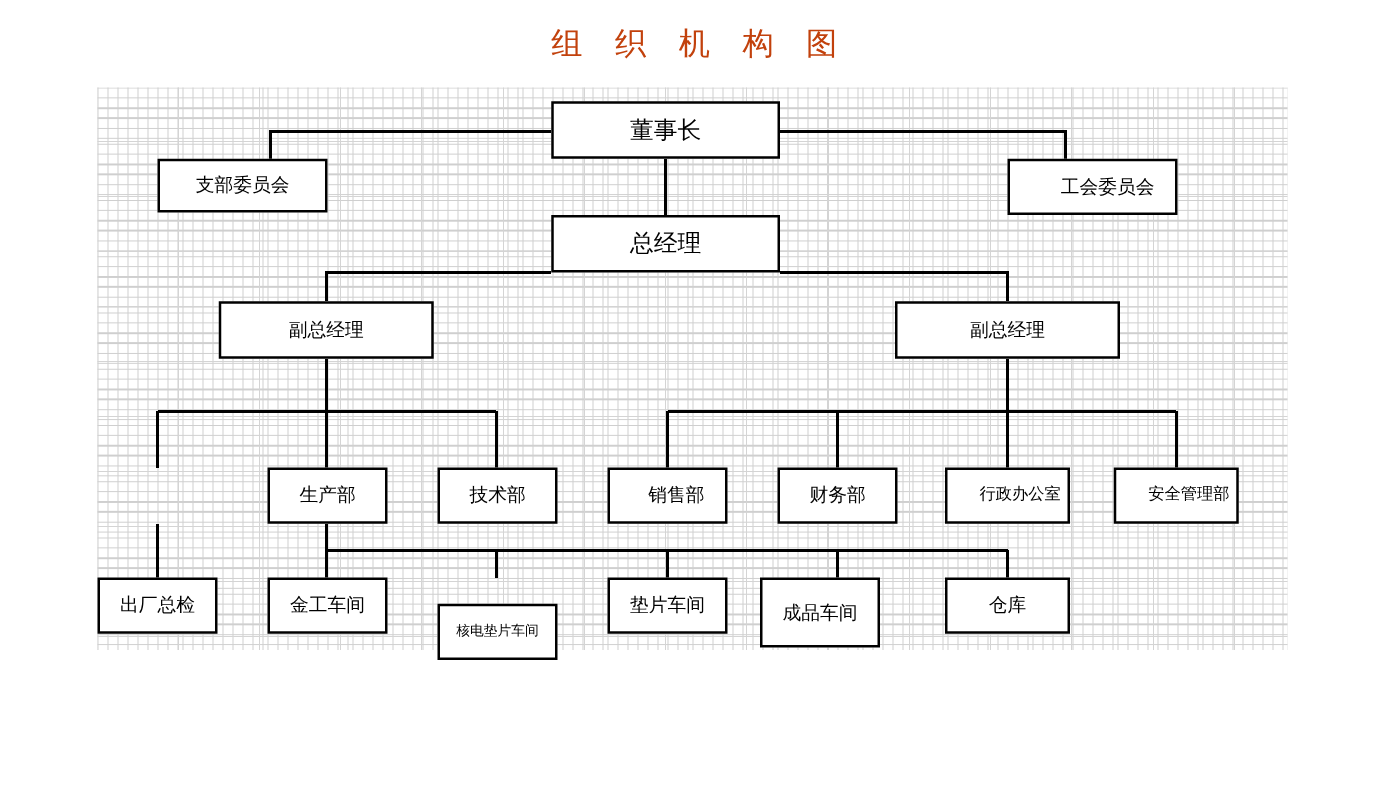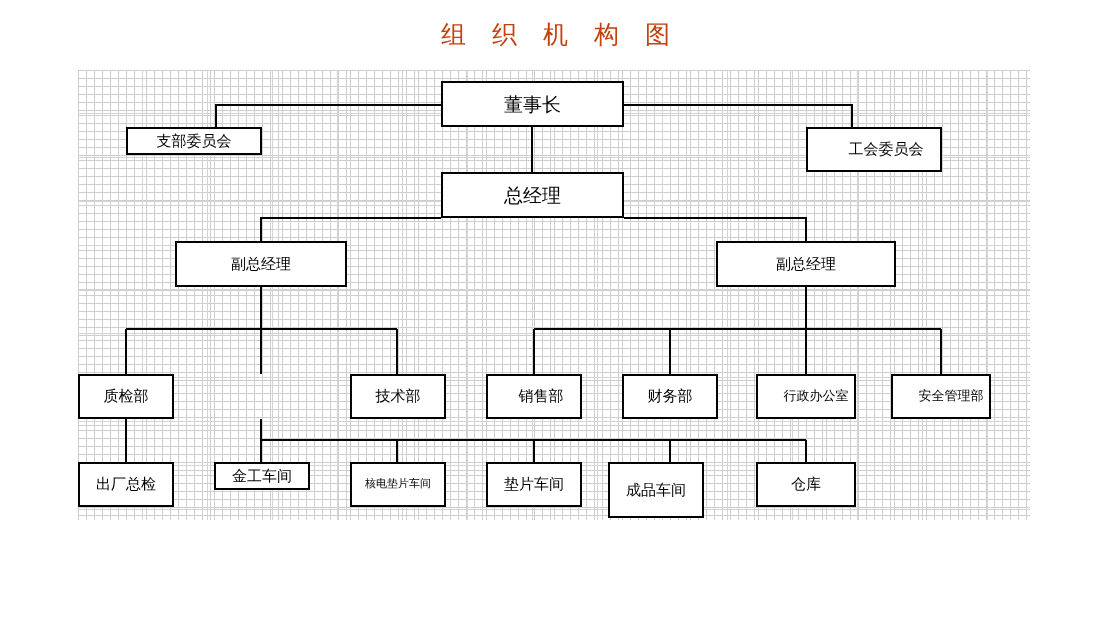--- a/index.html
+++ b/index.html
@@ -75,21 +75,21 @@
     align-items: center;
     justify-content: center;
     color: #000000;
     line-height: 1.1;
     white-space: nowrap;
     font-family: "DejaVu Serif", "Liberation Serif", serif;
   }
   .node.s-lg  { font-size: 19px; }
   .node.s-md  { font-size: 15px; }
   .node.s-sm  { font-size: 13px; padding-left: 20px; }
-  .node.s-xs  { font-size: 11px; }
+  .node.s-xs  { font-size: 11px; margin-top: 21px; }
 </style>
 </head>
 <body>
 
 <div id="canvas">
 
   <div id="chart-title">组 织 机 构 图</div>
 
   <div id="grid-area"></div>
 
@@ -128,61 +128,61 @@
       <path d="M 534 440 L 534 462"></path>
       <path d="M 670 440 L 670 462"></path>
       <path d="M 806 440 L 806 462"></path>
     </g>
   </svg>
 
   <div class="node s-lg" style="left:441px; top:81px; width:183px; height:46px;">
     <span>董事长</span>
   </div>
 
-  <div class="node s-md" style="left:126px; top:127px; width:136px; height:28px;">
+  <div class="node s-md" style="left:126px; top:127px; width:136px; height:43px;">
     <span>支部委员会</span>
   </div>
   <div class="node s-md" style="left:806px; top:127px; width:136px; height:45px;padding-left:24px;">
     <span>工会委员会</span>
   </div>
 
   <div class="node s-lg" style="left:441px; top:172px; width:183px; height:46px;">
     <span>总经理</span>
   </div>
 
   <div class="node s-md" style="left:175px; top:241px; width:172px; height:46px;">
     <span>副总经理</span>
   </div>
   <div class="node s-md" style="left:716px; top:241px; width:180px; height:46px;">
     <span>副总经理</span>
   </div>
 
-  <div class="node s-md" style="left:78px; top:374px; width:96px; height:45px;">
-    <span>质检部</span>
+  <div class="node s-md" style="left:214px; top:374px; width:96px; height:45px;">
+    <span>生产部</span>
   </div>
   <div class="node s-md" style="left:350px; top:374px; width:96px; height:45px;">
     <span>技术部</span>
   </div>
   <div class="node s-md" style="left:486px; top:374px; width:96px; height:45px;padding-left:14px;">
     <span>销售部</span>
   </div>
   <div class="node s-md" style="left:622px; top:374px; width:96px; height:45px;">
     <span>财务部</span>
   </div>
   <div class="node s-sm" style="left:756px; top:374px; width:100px; height:45px;">
     <span>行政办公室</span>
   </div>
   <div class="node s-sm" style="left:891px; top:374px; width:100px; height:45px;">
     <span>安全管理部</span>
   </div>
 
   <div class="node s-md" style="left:78px; top:462px; width:96px; height:45px;">
     <span>出厂总检</span>
   </div>
-  <div class="node s-md" style="left:214px; top:462px; width:96px; height:28px;">
+  <div class="node s-md" style="left:214px; top:462px; width:96px; height:45px;">
     <span>金工车间</span>
   </div>
   <div class="node s-xs" style="left:350px; top:462px; width:96px; height:45px;">
     <span>核电垫片车间</span>
   </div>
   <div class="node s-md" style="left:486px; top:462px; width:96px; height:45px;">
     <span>垫片车间</span>
   </div>
   <div class="node s-md" style="left:608px; top:462px; width:96px; height:56px;">
     <span>成品车间</span>

